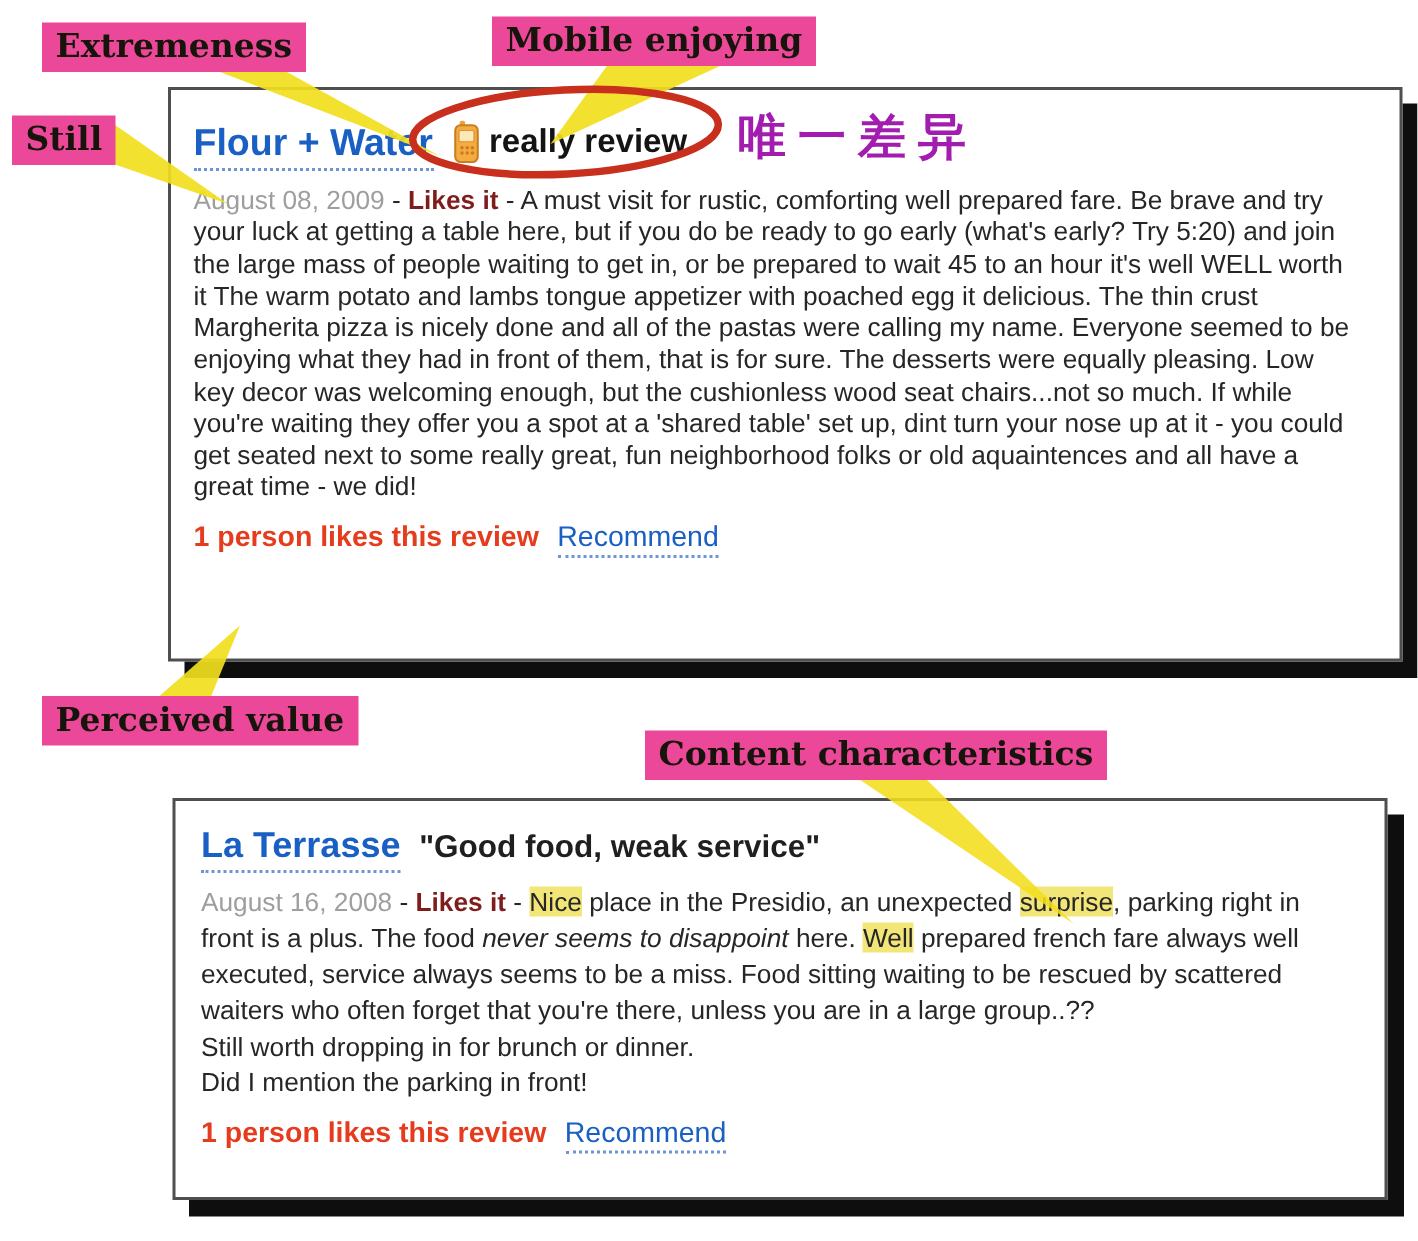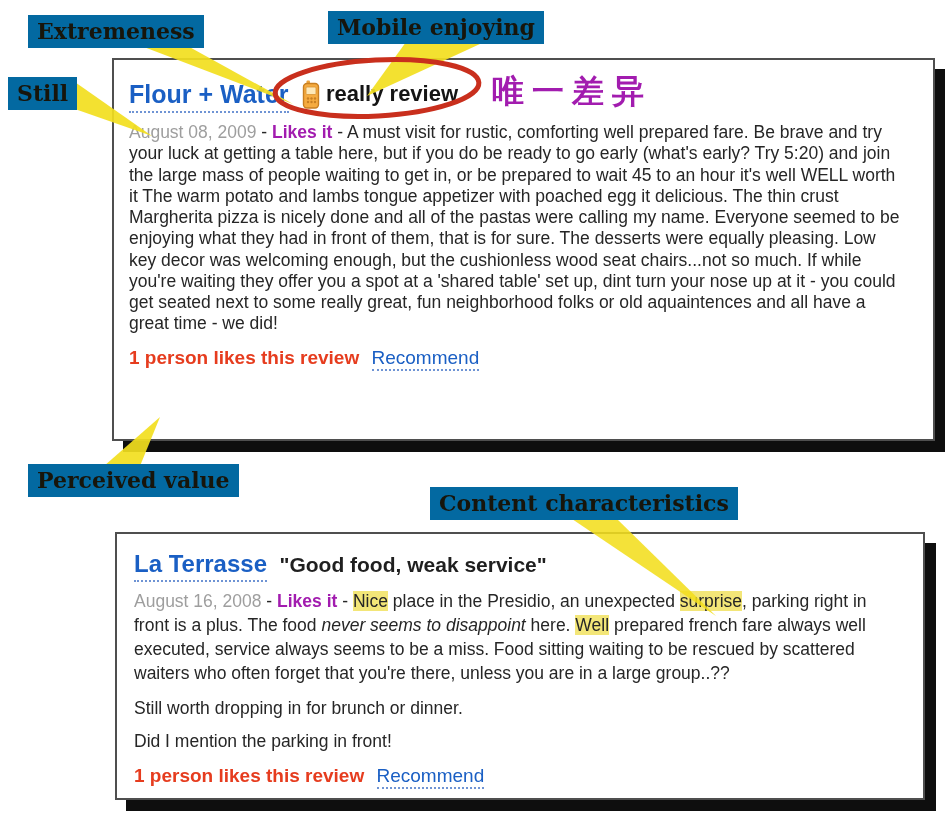--- a/index.html
+++ b/index.html
@@ -21,37 +21,37 @@
     font-size:25px; font-weight:bold; color:#1a5fc4; text-decoration:none;
     border-bottom:2px dotted #6f94d4; padding-bottom:2px; display:inline-block;
   }
   .card2 .rest-link { font-size:24px; }
   .headline { font-size:21px; font-weight:bold; color:#1f1f1f; margin-left:8px; }
   .badge { font-size:22px; font-weight:bold; color:#141414; vertical-align:2px; }
   .phone { vertical-align:-6px; margin:0 5px 0 9px; }
 
   .body-p { font-size:17.5px; line-height:1.215; color:#262626; margin-top:9px; }
   .card2 .body-p { line-height:1.38; margin-top:7px; }
-  .para { font-size:17.5px; line-height:1.25; color:#262626; margin-top:12px; }
+  .para { font-size:17.5px; line-height:1.25; color:#262626; margin-top:2px; }
 
   .date   { color:#9e9e9e; }
-  .rating { color:#a21caf; font-weight:bold; }
+  .rating { color:#7f1d1d; font-weight:bold; }
   .hl     { background:#f3e678; }
   .it     { font-style:italic;margin-top:20px; }
 
   .likes-row { margin-top:12px; font-size:19px; }
   .likes { color:#e63c1e; font-weight:bold; }
   .recommend {
     color:#1a5fc4; text-decoration:none; margin-left:7px;
     border-bottom:2px dotted #6f94d4; padding-bottom:1px;
   }
 
   
   .lab {
-    position:absolute; z-index:6; background:#0369a1; color:#17150b;
+    position:absolute; z-index:6; background:#ec4899; color:#17150b;
     font-family:"DejaVu Serif", serif; font-weight:600; font-size:22px;
     padding:3px 9px 4px 9px; white-space:nowrap;
   }
   .lab-extremeness { left:28px;  top:15px; }
   .lab-mobile      { left:328px; top:11px; }
   .lab-date        { left:8px;   top:77px; }
   .lab-perceived   { left:28px;  top:464px; }
   .lab-content     { left:430px; top:487px; }
 
   .zh-note {

